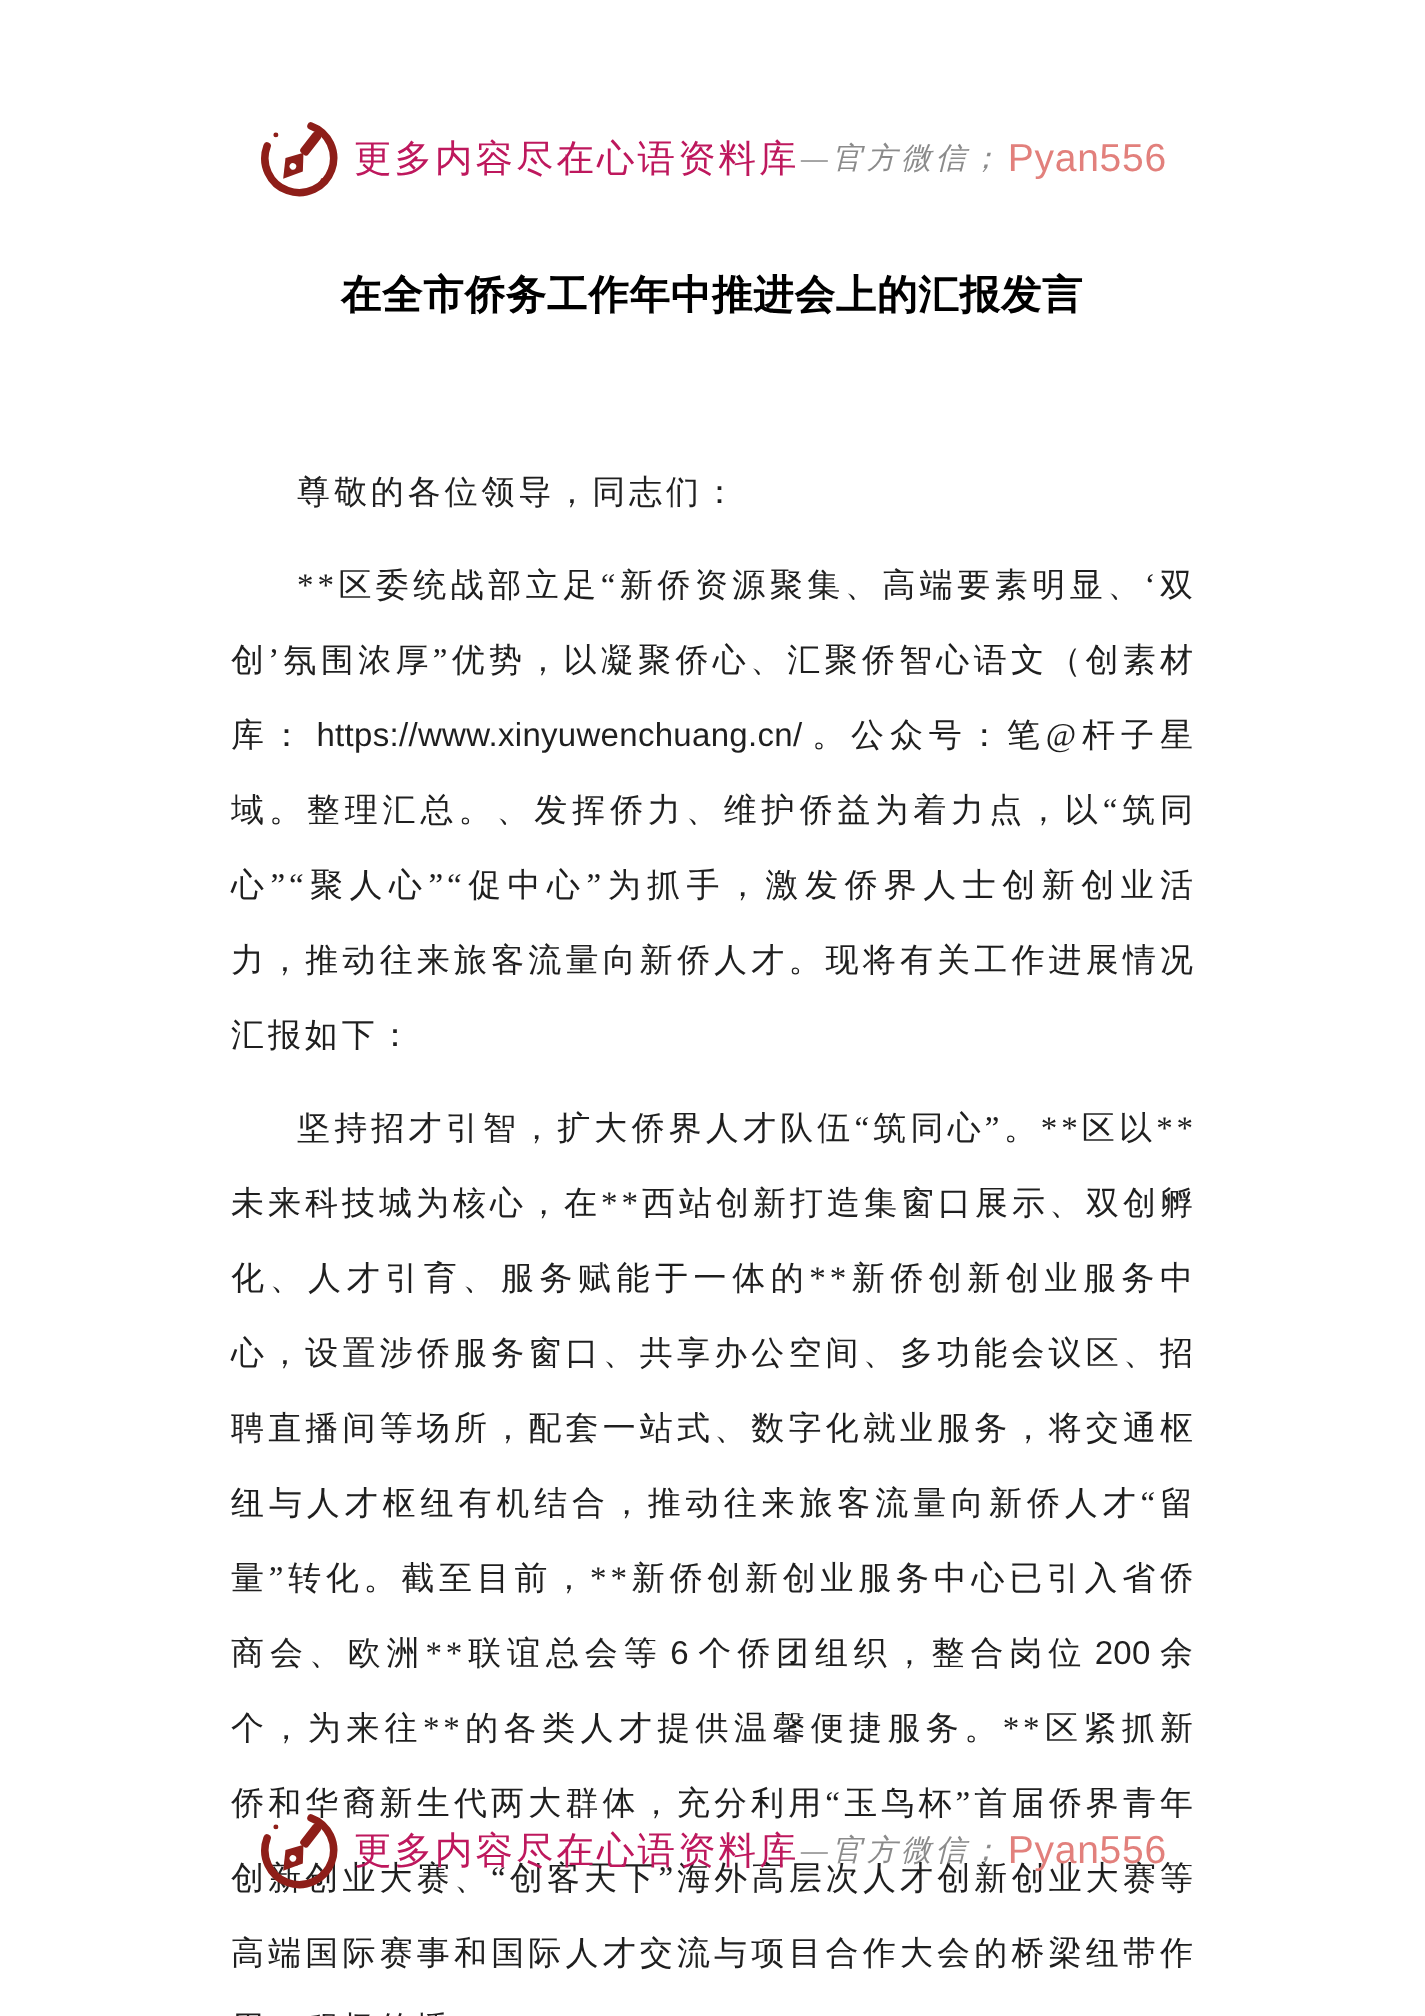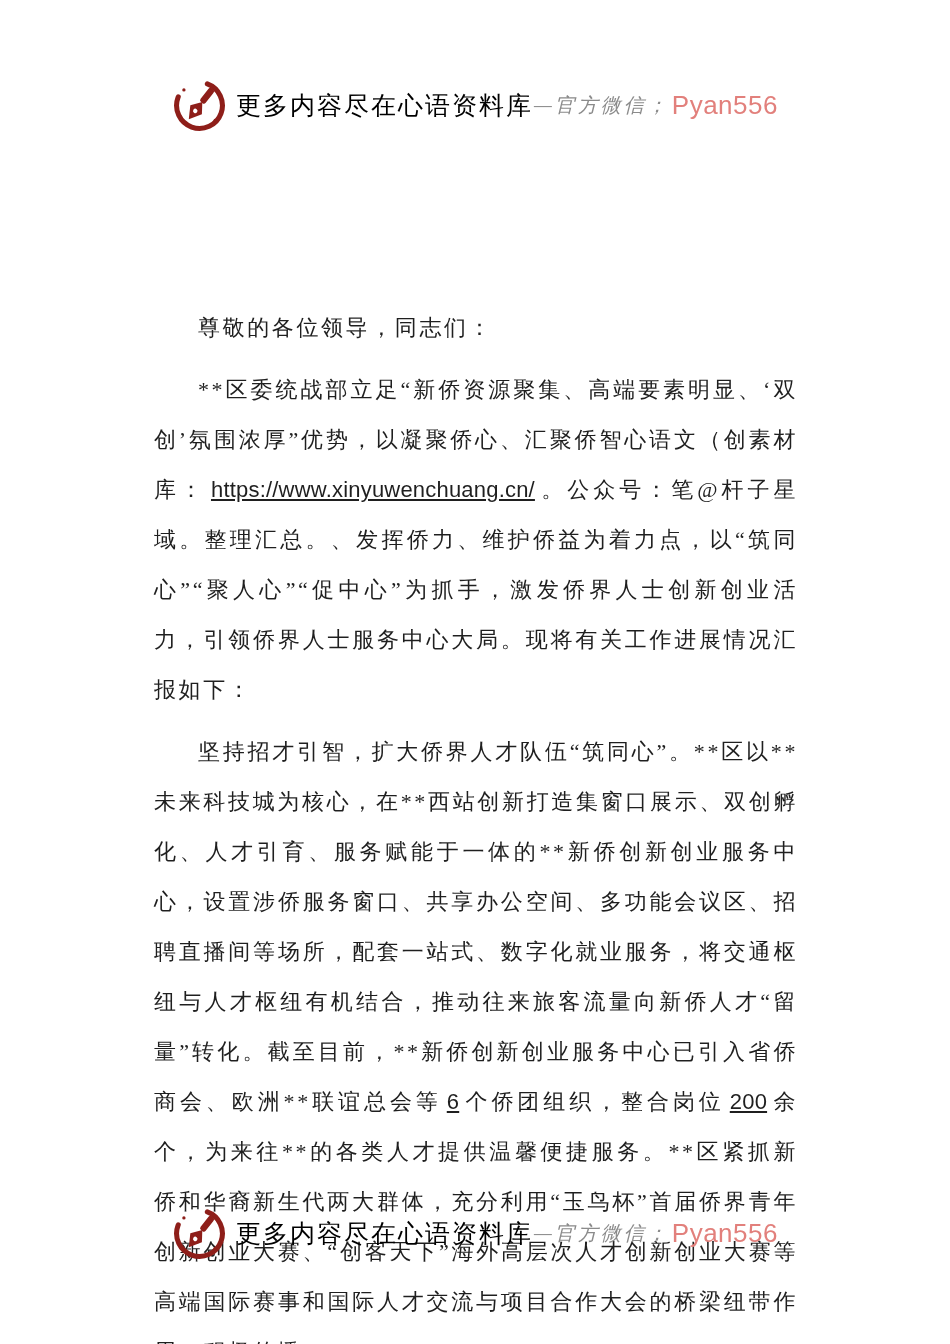--- a/index.html
+++ b/index.html
@@ -20,21 +20,21 @@
     display: flex;
     justify-content: center;
     align-items: center;
     white-space: nowrap;
   }
   .watermark.top    { top: 76px; }
   .watermark.bottom { top: 1204px; }
   .watermark .logo { width: 55px; height: 55px; display: inline-block; margin-right: 9px; flex: 0 0 auto; }
   .watermark .logo svg { width: 55px; height: 55px; display: block; }
   .watermark .brand {
-    color: #000000;
+    color: #be185d;
     font-size: 25px;
     letter-spacing: 2px;
     font-family: Liberation Sans, sans-serif;
     text-align: right;
   }
   .watermark .wechat {
     color: #8b8b8b;
     font-size: 20px;
     font-style: italic;
     letter-spacing: 3px;
@@ -74,21 +74,20 @@
     font-size: 22px;
     line-height: 50px;
     letter-spacing: 2.6px;
     text-align: justify;
     text-indent: 2em;
   }
   .content .latin {
     font-family: "Liberation Sans", sans-serif;
     letter-spacing: 0.2px;
     margin: 0 5px;
-    text-decoration: underline;
   }
 </style>
 </head>
 <body>
 
 <div class="page">
 
   <div class="watermark top">
     <span class="logo">
       <svg viewBox="0 0 60 60" xmlns="http://www.w3.org/2000/svg">
@@ -100,24 +99,25 @@
           <path d="M30 25 L38 36 L30 49 L22 36 Z" fill="#8e1e19"></path>
           <circle cx="30" cy="37.5" r="2.4" fill="#ffffff"></circle>
         </g>
       </svg>
     </span>
     <span class="brand">更多内容尽在心语资料库</span>
     <span class="wechat">—官方微信；</span>
     <span class="account">Pyan556</span>
   </div>
 
+  <h1 class="title">在全市侨务工作年中推进会上的汇报发言</h1>
 
   <div class="content">
       <p><span>尊敬的各位领导，同志们：</span></p>
-      <p><span>**区委统战部立足“新侨资源聚集、高端要素明显、‘双创’氛围浓厚”优势，以凝聚侨心、汇聚侨智心语文（创素材库：</span><span class="latin">https://www.xinyuwenchuang.cn/</span><span>。公众号：笔@杆子星域。整理汇总。、发挥侨力、维护侨益为着力点，以“筑同心”“聚人心”“促中心”为抓手，激发侨界人士创新创业活力，引领侨界人士服务中心大局。现将有关工作进展情况汇报如下：</span></p>
+      <p><span>**区委统战部立足“新侨资源聚集、高端要素明显、‘双创’氛围浓厚”优势，以凝聚侨心、汇聚侨智心语文（创素材库：</span><span class="latin">https://www.xinyuwenchuang.cn/</span><span>。公众号：笔@杆子星域。整理汇总。、发挥侨力、维护侨益为着力点，以“筑同心”“聚人心”“促中心”为抓手，激发侨界人士创新创业活力，推动往来旅客流量向新侨人才。现将有关工作进展情况汇报如下：</span></p>
       <p><span>坚持招才引智，扩大侨界人才队伍“筑同心”。**区以**未来科技城为核心，在**西站创新打造集窗口展示、双创孵化、人才引育、服务赋能于一体的**新侨创新创业服务中心，设置涉侨服务窗口、共享办公空间、多功能会议区、招聘直播间等场所，配套一站式、数字化就业服务，将交通枢纽与人才枢纽有机结合，推动往来旅客流量向新侨人才“留量”转化。截至目前，**新侨创新创业服务中心已引入省侨商会、欧洲**联谊总会等</span><span class="latin">6</span><span>个侨团组织，整合岗位</span><span class="latin">200</span><span>余个，为来往**的各类人才提供温馨便捷服务。**区紧抓新侨和华裔新生代两大群体，充分利用“玉鸟杯”首届侨界青年创新创业大赛、“创客天下”海外高层次人才创新创业大赛等高端国际赛事和国际人才交流与项目合作大会的桥梁纽带作用，积极传播**</span></p>
     </div>
 
   <div class="watermark bottom">
     <span class="logo">
       <svg viewBox="0 0 60 60" xmlns="http://www.w3.org/2000/svg">
         <circle cx="30" cy="30" r="25" fill="none" stroke="#8e1e19" stroke-width="5.5" stroke-dasharray="118 40" stroke-linecap="round" transform="rotate(-70 30 30)"></circle>
         <circle cx="13" cy="13" r="1.8" fill="#8e1e19"></circle>
         <circle cx="47" cy="46" r="1.6" fill="#8e1e19"></circle>
         <g transform="rotate(38 30 30)">

